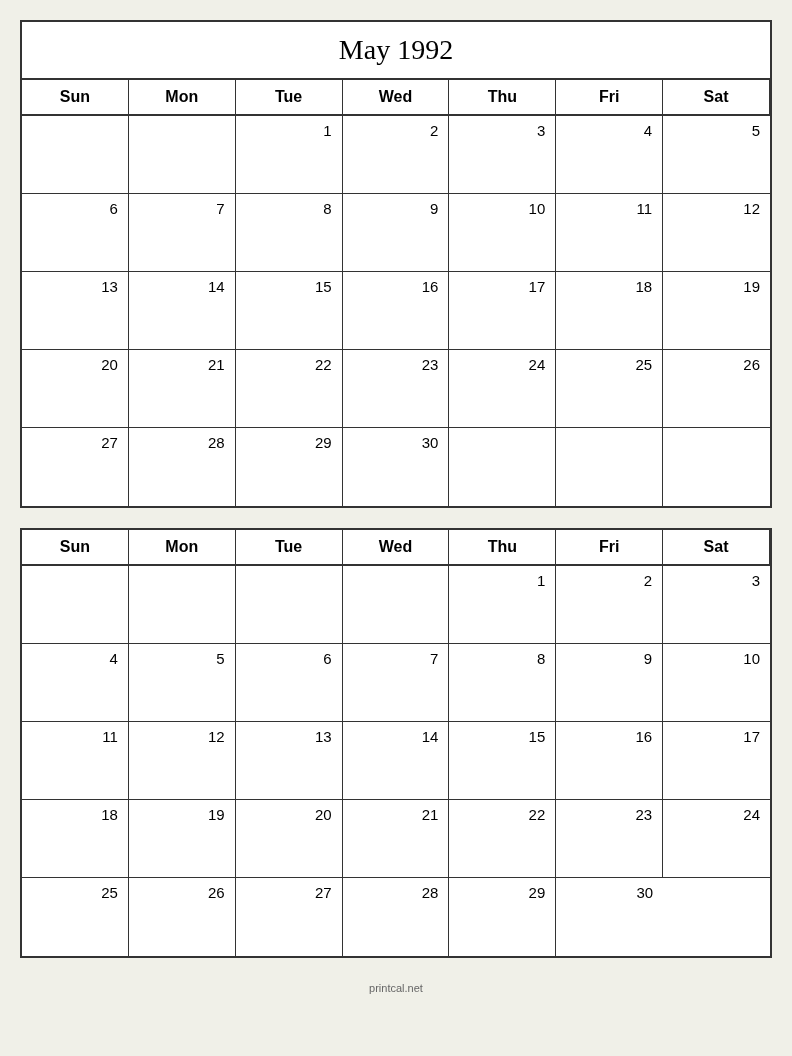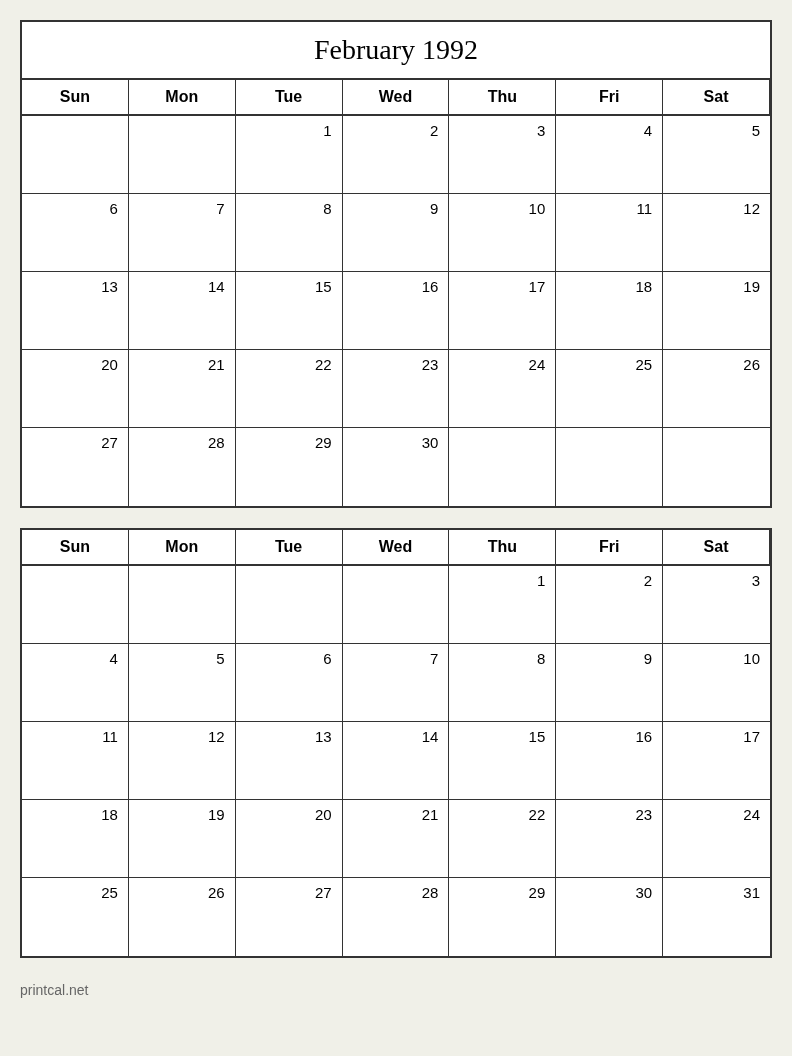--- a/index.html
+++ b/index.html
@@ -58,33 +58,33 @@
       border-right: none;
     }
     .day-number {
       font-size: 15px;
       text-align: right;
       display: block;
       padding-right: 4px;
       padding-top: 2px;
     }
     .footer {
-      text-align: left;
-      font-size: 14px;
+      text-align: center;
+      font-size: 11px;
       color: #666;
       padding-top: 4px;
     }
   </style>
 </head>
 <body>
 
 <div class="calendar-container">
 
   <div class="calendar">
-    <div class="calendar-title">February 1992</div>
+    <div class="calendar-title">May 1992</div>
     <div class="calendar-grid">
 
       <div class="day-header">Sun</div>
       <div class="day-header">Mon</div>
       <div class="day-header">Tue</div>
       <div class="day-header">Wed</div>
       <div class="day-header">Thu</div>
       <div class="day-header">Fri</div>
       <div class="day-header">Sat</div>
 
@@ -292,20 +292,17 @@
         </div>
       <div class="day-cell" style="border-bottom:none;">
           <span class="day-number">28</span>
         </div>
       <div class="day-cell" style="border-bottom:none;">
           <span class="day-number">29</span>
         </div>
       <div class="day-cell" style="border-bottom:none;">
           <span class="day-number">30</span>
         </div>
-      <div class="day-cell" style="border-bottom:none; border-right:none;">
-          <span class="day-number">31</span>
-        </div>
     </div>
   </div>
 
   <div class="footer">printcal.net</div>
 </div>
 
 </body></html>

